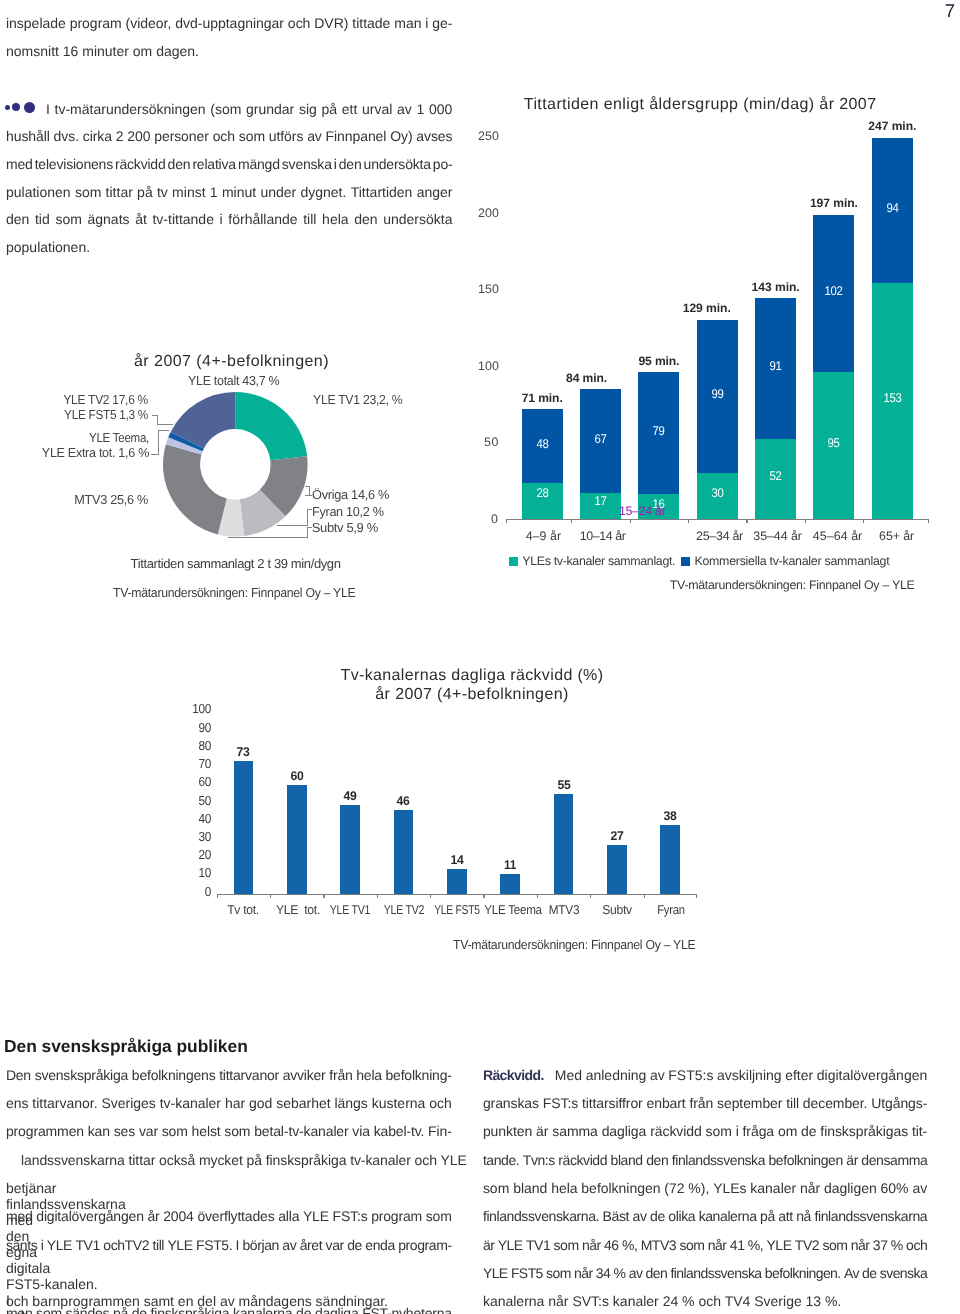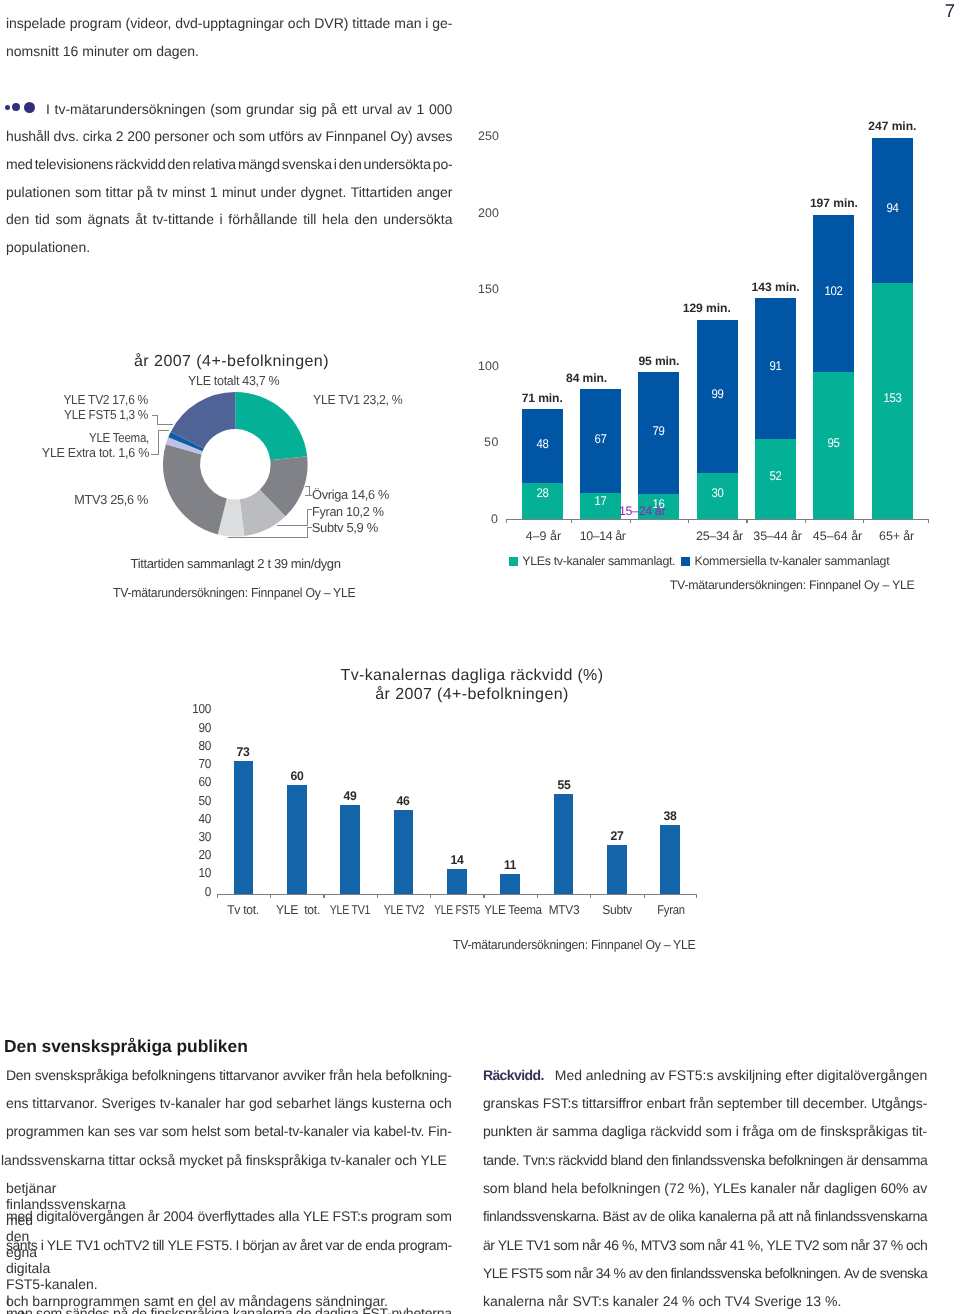--- a/index.html
+++ b/index.html
@@ -37,20 +37,21 @@
     <span class="dot" style="left:12.4px;top:103.3px;width:7.9px;height:7.9px;"></span>
     <span class="dot" style="left:23.6px;top:101.5px;width:11.9px;height:11.9px;"></span>
   </span>
 <div class="jrow sb btext" style="left:46.0px;top:100.60px;width:406.5px;letter-spacing:0.0000px;"><span>I</span><span>tv-mätarundersökningen</span><span>(som</span><span>grundar</span><span>sig</span><span>på</span><span>ett</span><span>urval</span><span>av</span><span>1</span><span>000</span></div>
 <div class="jrow sb btext" style="left:6.0px;top:128.25px;width:446.5px;letter-spacing:-0.0821px;"><span>hushåll</span><span>dvs.</span><span>cirka</span><span>2</span><span>200</span><span>personer</span><span>och</span><span>som</span><span>utförs</span><span>av</span><span>Finnpanel</span><span>Oy)</span><span>avses</span></div>
 <div class="jrow sb btext" style="left:6.0px;top:155.90px;width:446.5px;letter-spacing:-0.2055px;"><span>med</span><span>televisionens</span><span>räckvidd</span><span>den</span><span>relativa</span><span>mängd</span><span>svenska</span><span>i</span><span>den</span><span>undersökta</span><span>po-</span></div>
 <div class="jrow sb btext" style="left:6.0px;top:183.55px;width:446.5px;letter-spacing:0.0000px;"><span>pulationen</span><span>som</span><span>tittar</span><span>på</span><span>tv</span><span>minst</span><span>1</span><span>minut</span><span>under</span><span>dygnet.</span><span>Tittartiden</span><span>anger</span></div>
 <div class="jrow sb btext" style="left:6.0px;top:211.20px;width:446.5px;letter-spacing:0.0000px;"><span>den</span><span>tid</span><span>som</span><span>ägnats</span><span>åt</span><span>tv-tittande</span><span>i</span><span>förhållande</span><span>till</span><span>hela</span><span>den</span><span>undersökta</span></div>
 <div class="abs btext" style="left:6.0px;top:238.85px;letter-spacing:0.0000px;">populationen.</div>
 <div class="abs" style="left:0;top:0;width:960px;height:620px;">
+<div class="ctitle" style="left:523.8px;top:96.0px;font-size:16px;letter-spacing:0.412px;color:#2d2d2d;">Tittartiden enligt åldersgrupp (min/dag) år 2007</div>
 <div class="clabel" style="left:468px;top:511.70px;width:31px;text-align:right;font-size:12.4px;letter-spacing:1.094px;color:#4a4a4a;">0</div>
 <div class="clabel" style="left:468px;top:435.22px;width:31px;text-align:right;font-size:12.4px;letter-spacing:0.602px;color:#4a4a4a;">50</div>
 <div class="clabel" style="left:468px;top:358.75px;width:31px;text-align:right;font-size:12.4px;letter-spacing:0.104px;color:#4a4a4a;">100</div>
 <div class="clabel" style="left:468px;top:282.27px;width:31px;text-align:right;font-size:12.4px;letter-spacing:0.104px;color:#4a4a4a;">150</div>
 <div class="clabel" style="left:468px;top:205.80px;width:31px;text-align:right;font-size:12.4px;letter-spacing:0.104px;color:#4a4a4a;">200</div>
 <div class="clabel" style="left:468px;top:129.32px;width:31px;text-align:right;font-size:12.4px;letter-spacing:0.104px;color:#4a4a4a;">250</div>
 <div class="axis" style="left:505.7px;top:518.9px;width:423.1px;height:1.1px;"></div>
 <div class="axis" style="left:505.7px;top:518.9px;width:1.1px;height:4px;"></div>
 <div class="axis" style="left:927.7px;top:518.9px;width:1.1px;height:4px;"></div>
 <div class="bar" style="left:521.70px;top:483.39px;width:41.0px;height:35.51px;background:#04B096;"></div>
@@ -198,21 +199,21 @@
 <div class="clabel" style="left:577.47px;top:262.3px;width:80px;text-align:center;font-size:12.8px;letter-spacing:-0.300px;display:inline-block;transform:scaleX(0.9413);transform-origin:center center;color:#3c3c3c;">Subtv</div>
 <div class="bar" style="left:660.42px;top:185.03px;width:19.6px;height:69.27px;background:#1464AA;"></div>
 <div class="ctot" style="left:650.22px;top:169.03px;width:40px;text-align:center;font-size:12.6px;letter-spacing:-0.300px;display:inline-block;transform:scaleX(0.9690);transform-origin:center center;">38</div>
 <div class="clabel" style="left:630.92px;top:262.3px;width:80px;text-align:center;font-size:12.8px;letter-spacing:-0.300px;display:inline-block;transform:scaleX(0.8809);transform-origin:center center;color:#3c3c3c;">Fyran</div>
 <div class="csrc" style="left:452.5px;top:297.3px;font-size:13px;letter-spacing:-0.300px;display:inline-block;transform:scaleX(0.9446);transform-origin:left center;color:#3c3c3c;">TV-mätarundersökningen: Finnpanel Oy – YLE</div>
 </div>
 <h2 class="sec" style="left:4.0px;top:1036.0px;font-size:17.4px;letter-spacing:-0.03px;color:#1c1c1c;">Den svenskspråkiga publiken</h2>
 <div class="jrow sb btext" style="left:5.9px;top:1066.80px;width:445.9px;letter-spacing:-0.2136px;"><span>Den</span><span>svenskspråkiga</span><span>befolkningens</span><span>tittarvanor</span><span>avviker</span><span>från</span><span>hela</span><span>befolkning-</span></div>
 <div class="jrow sb btext" style="left:5.9px;top:1095.10px;width:445.9px;letter-spacing:-0.0143px;"><span>ens</span><span>tittarvanor.</span><span>Sveriges</span><span>tv-kanaler</span><span>har</span><span>god</span><span>sebarhet</span><span>längs</span><span>kusterna</span><span>och</span></div>
 <div class="jrow sb btext" style="left:5.9px;top:1123.40px;width:445.9px;letter-spacing:-0.1282px;"><span>programmen</span><span>kan</span><span>ses</span><span>var</span><span>som</span><span>helst</span><span>som</span><span>betal-tv-kanaler</span><span>via</span><span>kabel-tv.</span><span>Fin-</span></div>
-<div class="jrow sb btext" style="left:1px;top:1151.70px;width:445.9px;letter-spacing:-0.0869px;"><span>landssvenskarna</span><span>tittar</span><span>också</span><span>mycket</span><span>på</span><span>finskspråkiga</span><span>tv-kanaler</span><span>och</span><span>YLE</span></div>
+<div class="jrow sb btext" style="left:21px;top:1151.70px;width:445.9px;letter-spacing:-0.0869px;"><span>landssvenskarna</span><span>tittar</span><span>också</span><span>mycket</span><span>på</span><span>finskspråkiga</span><span>tv-kanaler</span><span>och</span><span>YLE</span></div>
 <div class="jrow sb btext" style="left:5.9px;top:1180.00px;width:445.9px;letter-spacing:-0.0040px;flex-direction:column;"><span>betjänar</span><span>finlandssvenskarna</span><span>med</span><span>den</span><span>egna</span><span>digitala</span><span>FST5-kanalen.</span><span>I</span><span>och</span></div>
 <div class="jrow sb btext" style="left:5.9px;top:1208.30px;width:445.9px;letter-spacing:-0.1776px;"><span>med</span><span>digitalövergången</span><span>år</span><span>2004</span><span>överflyttades</span><span>alla</span><span>YLE</span><span>FST:s</span><span>program</span><span>som</span></div>
 <div class="jrow sb btext" style="left:5.9px;top:1236.60px;width:445.9px;letter-spacing:-0.4181px;"><span>sänts</span><span>i</span><span>YLE</span><span>TV1</span><span>ochTV2</span><span>till</span><span>YLE</span><span>FST5.</span><span>I</span><span>början</span><span>av</span><span>året</span><span>var</span><span>de</span><span>enda</span><span>program-</span></div>
 <div class="jrow sb btext" style="left:5.9px;top:1305px;width:445.9px;letter-spacing:-0.2293px;"><span>men</span><span>som</span><span>sändes</span><span>på</span><span>de</span><span>finskspråkiga</span><span>kanalerna</span><span>de</span><span>dagliga</span><span>FST-nyheterna</span></div>
 <div class="abs btext" style="left:5.9px;top:1293.20px;letter-spacing:0.0000px;">och barnprogrammen samt en del av måndagens sändningar.</div>
 <span class="abs btext" style="left:482.9px;top:1066.80px;font-weight:bold;letter-spacing:-0.59px;color:#333357;">Räckvidd.</span>
 <div class="jrow sb btext" style="left:551.3px;top:1066.80px;width:376.0px;letter-spacing:0.0000px;"><span></span><span>Med</span><span>anledning</span><span>av</span><span>FST5:s</span><span>avskiljning</span><span>efter</span><span>digitalövergången</span></div>
 <div class="jrow sb btext" style="left:482.9px;top:1095.10px;width:444.4px;letter-spacing:-0.0928px;"><span>granskas</span><span>FST:s</span><span>tittarsiffror</span><span>enbart</span><span>från</span><span>september</span><span>till</span><span>december.</span><span>Utgångs-</span></div>
 <div class="jrow sb btext" style="left:482.9px;top:1123.40px;width:444.4px;letter-spacing:-0.0677px;"><span>punkten</span><span>är</span><span>samma</span><span>dagliga</span><span>räckvidd</span><span>som</span><span>i</span><span>fråga</span><span>om</span><span>de</span><span>finskspråkigas</span><span>tit-</span></div>
 <div class="jrow sb btext" style="left:482.9px;top:1151.70px;width:444.4px;letter-spacing:-0.4209px;"><span>tande.</span><span>Tvn:s</span><span>räckvidd</span><span>bland</span><span>den</span><span>finlandssvenska</span><span>befolkningen</span><span>är</span><span>densamma</span></div>

